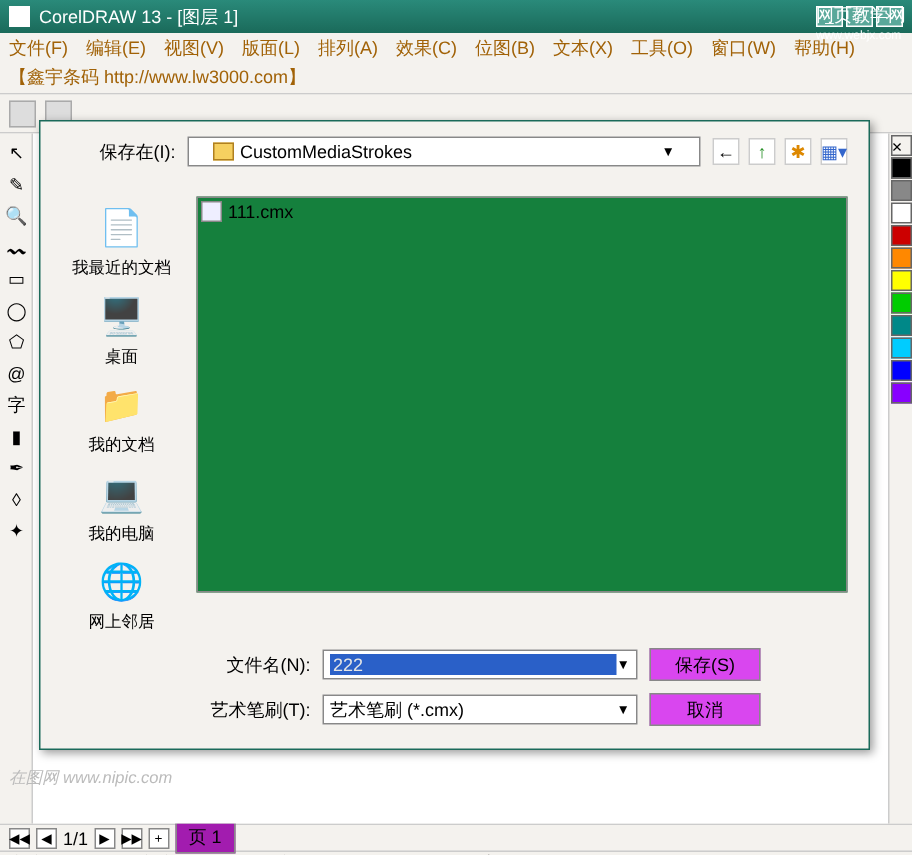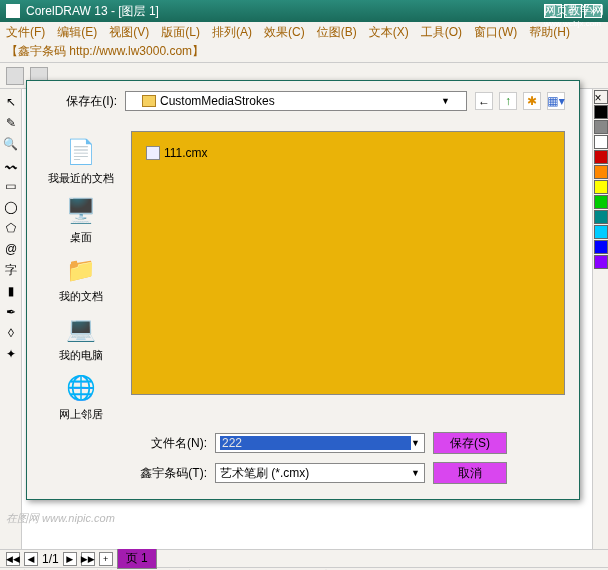--- a/index.html
+++ b/index.html
@@ -41,21 +41,21 @@
 .path-select .dd { margin-left:auto; font-size:9px; }
 .nav-icons { display:flex; gap:6px; }
 .nav-ico { width:18px; height:18px; display:flex; align-items:center; justify-content:center; border:1px solid #ccc; background:#fff; cursor:pointer; }
 
 .dlg-main { display:flex; gap:10px; }
 .places { width:80px; display:flex; flex-direction:column; align-items:center; gap:8px; padding-top:4px; }
 .place { display:flex; flex-direction:column; align-items:center; gap:2px; cursor:pointer; }
 .place-ico { width:34px; height:34px; display:flex; align-items:center; justify-content:center; font-size:24px; }
 .place-label { font-size:11px; text-align:center; }
 
-.file-list { flex:1; height:264px; border:1px solid #888; background:#eab308; padding:12px; }
+.file-list { flex:1; height:264px; border:1px solid #888; background:#15803d; padding:0; }
 .file-item { display:flex; align-items:center; gap:4px; padding:2px; }
 .file-ico { width:14px; height:14px; border:1px solid #888; background:#eef; }
 
 .bottom-fields { margin-top:10px; }
 .field-row { display:flex; align-items:center; gap:8px; margin-bottom:8px; }
 .field-row .lbl { width:76px; text-align:right; margin-left:90px; }
 .combo { width:210px; height:20px; border:1px solid #888; background:#fff; display:flex; align-items:center; padding:0 4px; }
 .combo .val { flex:1; }
 .combo .val.sel { background:#2a60c8; color:#e5e5e5; padding:0 2px; display:inline-block; }
 .combo .dd { font-size:9px; }
@@ -205,21 +205,21 @@
     <div class="bottom-fields">
       <div class="field-row">
         <span class="lbl">文件名(N):</span>
         <div class="combo">
           <span class="val sel">222</span>
           <span class="dd">▼</span>
         </div>
         <div class="dlg-btn">保存(S)</div>
       </div>
       <div class="field-row">
-        <span class="lbl">鑫宇条码(T):</span>
+        <span class="lbl">艺术笔刷(T):</span>
         <div class="combo">
           <span class="val">艺术笔刷 (*.cmx)</span>
           <span class="dd">▼</span>
         </div>
         <div class="dlg-btn">取消</div>
       </div>
     </div>
   </div>
 </div>
 

